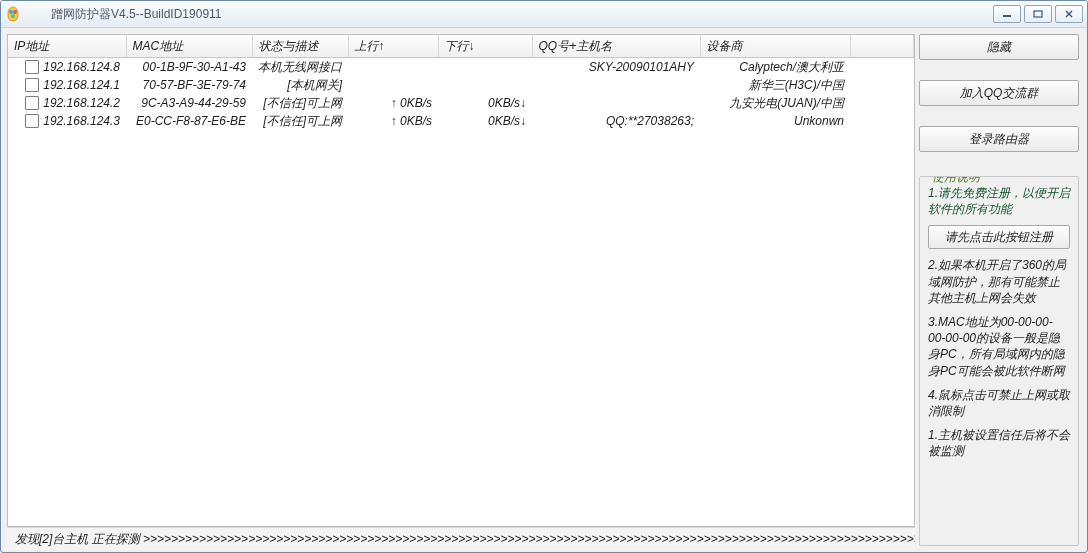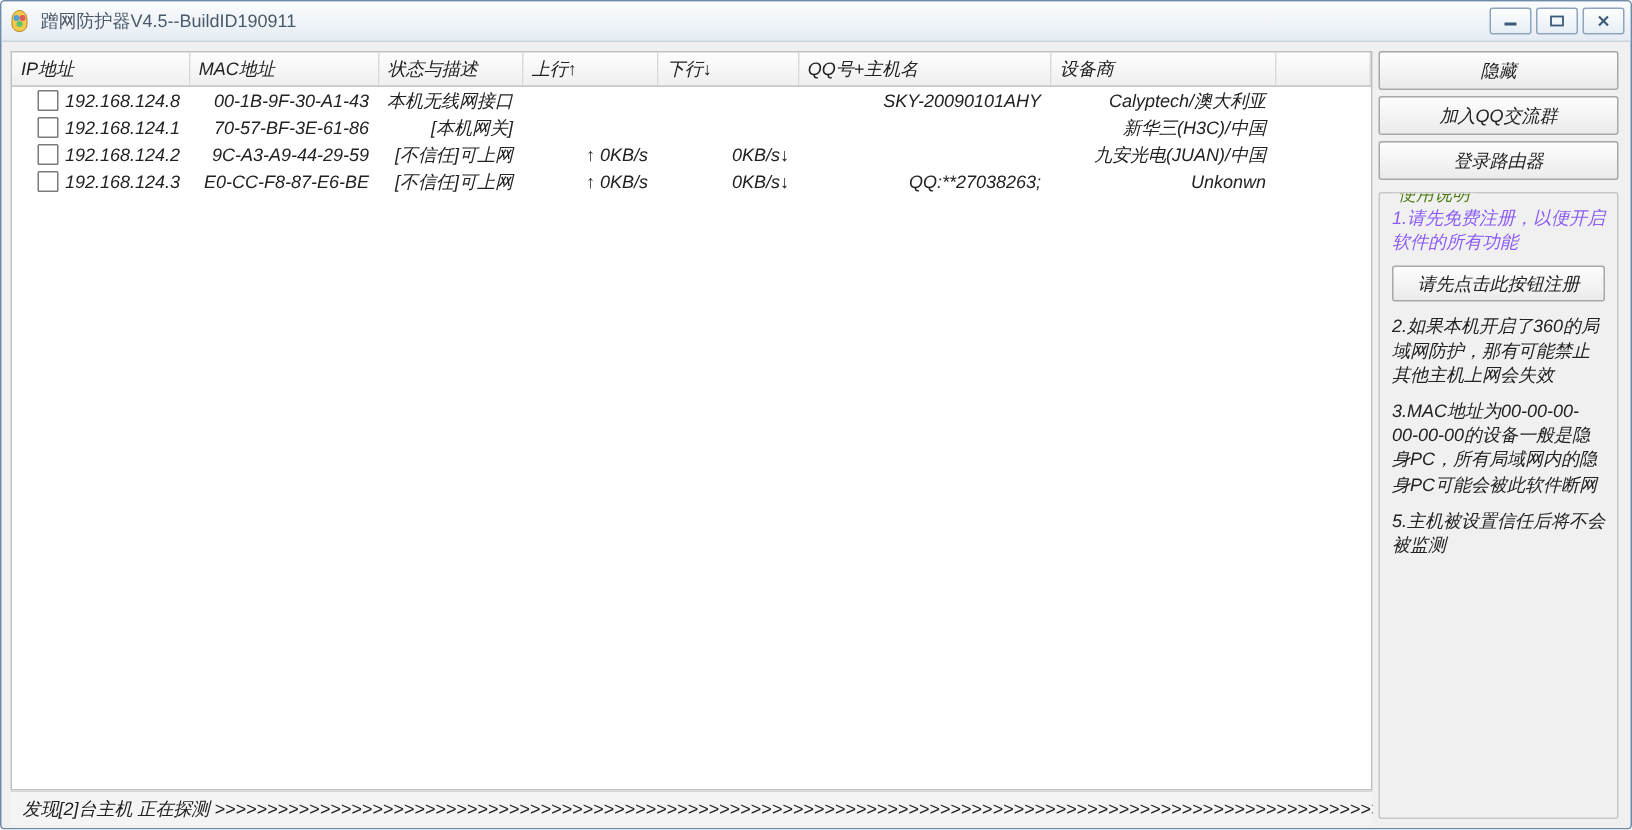--- a/index.html
+++ b/index.html
@@ -1,40 +1,40 @@
 <!DOCTYPE html>
 <html><head>
 <meta charset="utf-8">
 <style>
   html,body{margin:0;padding:0;font-family:"Microsoft YaHei","SimSun",Arial,sans-serif;font-size:12px;color:#222;background:#fff;}
   .window{width:1088px;height:553px;box-sizing:border-box;border:1px solid #6d8aa8;background:#f0f0f0;border-radius:3px;display:flex;flex-direction:column;overflow:hidden;}
   
-  .titlebar{height:26px;background:linear-gradient(#fbfcfd,#e5ecf3);display:flex;align-items:center;padding:0 4px;border-bottom:1px solid #c9d4e0;}
+  .titlebar{height:26px;background:linear-gradient(#fbfcfd,#e5ecf3);display:flex;align-items:center;padding:0 4px;border-bottom:1px solid #c9d4e0;gap:24px;}
   .titlebar .app-icon{width:16px;height:16px;margin-right:6px;display:inline-block;position:relative;}
   .titlebar .app-icon svg{display:block;}
   .titlebar .title{flex:1;color:#4a5a6a;}
   .win-btns{display:flex;gap:3px;}
   .win-btn{width:26px;height:16px;border:1px solid #8ea6bd;border-radius:2px;background:linear-gradient(#fdfefe,#e6eef5);display:flex;align-items:center;justify-content:center;cursor:pointer;}
   .win-btn svg{display:block;}
   
   .body{flex:1;display:flex;min-height:0;font-style:italic;}
   .main{flex:1;display:flex;flex-direction:column;min-width:0;padding:6px 0 2px 6px;}
   .grid-wrap{flex:1;border:1px solid #bfbfbf;background:#fff;overflow:hidden;display:flex;flex-direction:column;}
   table{border-collapse:collapse;width:100%;table-layout:fixed;}
   thead th{background:linear-gradient(#fdfdfd,#efefef);border-right:1px solid #d8d8d8;border-bottom:1px solid #c8c8c8;height:22px;text-align:left;padding:0 6px;font-weight:normal;color:#222;white-space:nowrap;overflow:hidden;}
   tbody td{height:18px;padding:0 6px;white-space:nowrap;overflow:hidden;border-bottom:0;vertical-align:middle;text-align:right;}
   tbody tr td:first-child{padding-left:4px;}
   .chk{display:inline-block;width:12px;height:12px;border:1px solid #7a7a7a;background:#fff;vertical-align:middle;margin-right:4px;border-radius:1px;}
   
-  .side{width:160px;flex:none;padding:6px 8px 6px 4px;display:flex;flex-direction:column;gap:4px;}
+  .side{width:160px;flex:none;padding:6px 8px 6px 4px;display:flex;flex-direction:column;gap:20px;}
   .btn{height:24px;border:1px solid #a8a8a8;border-radius:2px;background:linear-gradient(#fdfdfd,#ebebeb);cursor:pointer;display:flex;align-items:center;justify-content:center;color:#222;}
   .group{border:1px solid #c8c8c8;border-radius:2px;margin-top:4px;padding:8px 8px 6px 8px;position:relative;flex:1;overflow:hidden;}
   .group .legend{position:absolute;top:-8px;left:8px;background:#f0f0f0;padding:0 4px;color:#4d7c0f;}
   .group p{margin:0 0 8px 0;line-height:1.35;}
-  .group .hot{color:#8b5cf6;}
+  .group .hot{color:#14532d;}
   .group .regbtn{height:22px;margin:2px 0 8px 0;}
   
   .status{height:22px;border-top:1px solid #d6d6d6;background:#f4f4f4;display:flex;align-items:center;padding:0 8px;white-space:nowrap;overflow:hidden;}
   .status .lead{width:70px;display:inline-block;}
 </style>
 </head>
 <body>
 
 <div class="window">
 
@@ -101,21 +101,21 @@
                 <td>00-1B-9F-30-A1-43</td>
                 <td>本机无线网接口</td>
                 <td></td>
                 <td></td>
                 <td>SKY-20090101AHY</td>
                 <td>Calyptech/澳大利亚</td>
                 <td></td>
               </tr>
               <tr>
                 <td><span class="chk"></span><span>192.168.124.1</span></td>
-                <td>70-57-BF-3E-61-86</td>
+                <td>70-57-BF-3E-79-74</td>
                 <td>[本机网关]</td>
                 <td></td>
                 <td></td>
                 <td></td>
                 <td>新华三(H3C)/中国</td>
                 <td></td>
               </tr>
               <tr>
                 <td><span class="chk"></span><span>192.168.124.2</span></td>
                 <td>9C-A3-A9-44-29-59</td>
@@ -148,18 +148,19 @@
     <div class="side">
       <div class="btn">隐藏</div>
       <div class="btn">加入QQ交流群</div>
       <div class="btn">登录路由器</div>
       <div class="group">
         <span class="legend">使用说明</span>
         <p class="hot">1.请先免费注册，以便开启软件的所有功能</p>
         <div class="btn regbtn">请先点击此按钮注册</div>
         <p>2.如果本机开启了360的局域网防护，那有可能禁止其他主机上网会失效</p>
         <p>3.MAC地址为00-00-00-00-00-00的设备一般是隐身PC，所有局域网内的隐身PC可能会被此软件断网</p>
-        <p>5.主机被设置信任后将不会被监测</p>
+        <p>4.鼠标点击可禁止上网或取消限制</p>
+        <p>1.主机被设置信任后将不会被监测</p>
       </div>
     </div>
   </div>
 
 </div>
 
 </body></html>

